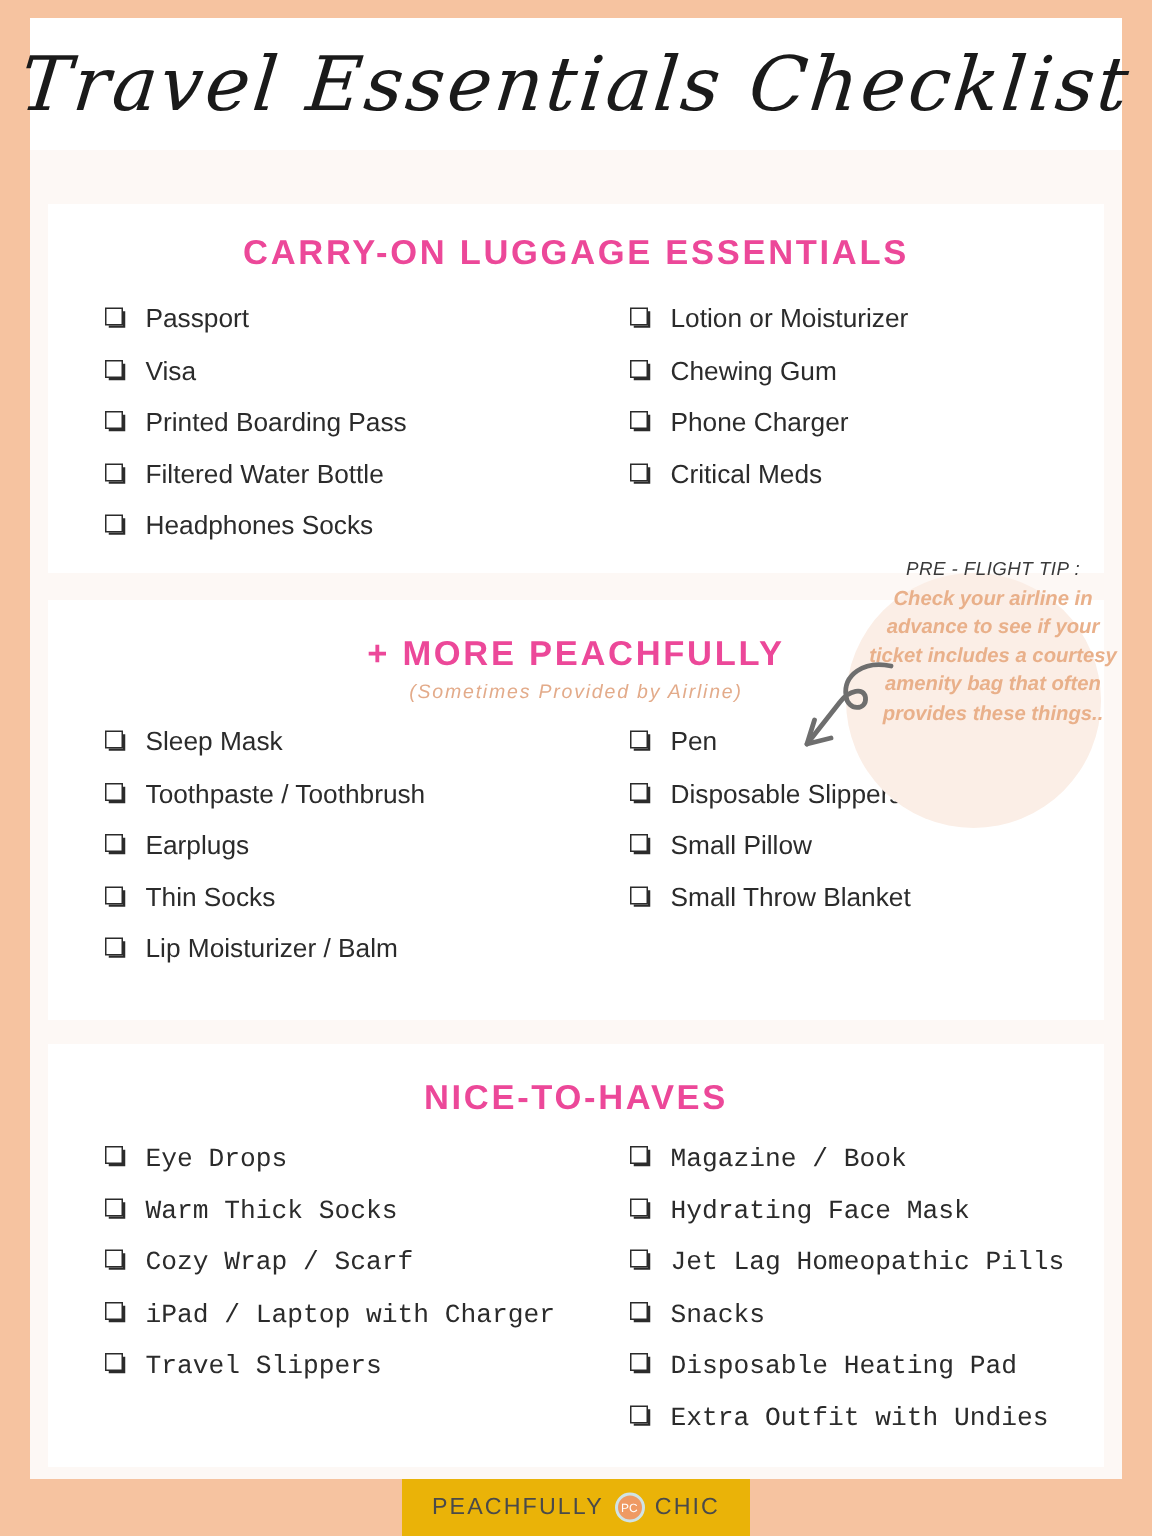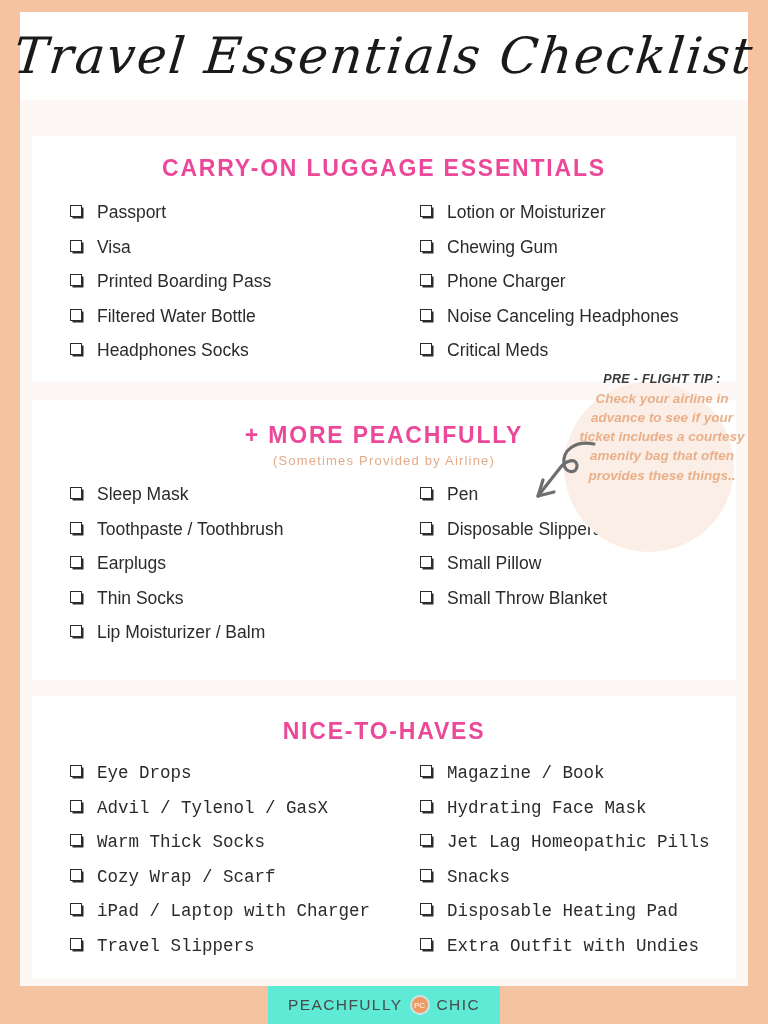--- a/index.html
+++ b/index.html
@@ -77,20 +77,21 @@
     padding-top: 19px;
   }
 
   #card-2 .section-head { padding-top: 22px; }
   #card-3 .section-head { padding-top: 22px; }
 
   .section-sub {
     text-align: center;
     color: #e3ab8a;
     font-size: 13px;
+    font-style: italic;
     letter-spacing: 1.2px;
     margin-top: 4px;
   }
 
   
   .cols {
     display: flex;
     padding: 0 38px;
     margin-top: 22px;
   }
@@ -141,21 +142,21 @@
     width: 170px;
     height: 170px;
     border-radius: 50%;
     background: #fbeee6;
     z-index: 4;
   }
 
   .tip-title {
     font-size: 12.5px;
     font-style: italic;
-    font-weight: bold;
+    font-weight: normal;
     color: #3a3a3a;
     letter-spacing: 0.3px;
     margin-bottom: 3px;
     text-align: center;
   }
 
   .tip-body {
     font-size: 13.5px;
     font-style: italic;
     font-weight: bold;
@@ -181,21 +182,21 @@
     height: 38px;
     background: #f6c3a0;
   }
 
   .footer-box {
     position: absolute;
     left: 268px;
     top: 986px;
     width: 232px;
     height: 38px;
-    background: #5eead4;
+    background: #eab308;
     display: flex;
     align-items: center;
     justify-content: center;
     gap: 7px;
   }
 
   .brand-word {
     font-size: 15.5px;
     color: #4a4a4a;
     letter-spacing: 1.4px;
@@ -259,24 +260,20 @@
         <div class="item">
             <span class="checkbox"></span>
             <span>Chewing Gum</span>
           </div>
         <div class="item">
             <span class="checkbox"></span>
             <span>Phone Charger</span>
           </div>
         <div class="item">
             <span class="checkbox"></span>
-            <span>Noise Canceling Headphones</span>
-          </div>
-        <div class="item">
-            <span class="checkbox"></span>
             <span>Critical Meds</span>
           </div>
       </div>
     </div>
   </div>
 
   <div class="tip-circle"></div>
   <div class="tip">
     <div class="tip-title">PRE - FLIGHT TIP :</div>
     <div class="tip-body">Check your airline in advance to see if your ticket includes a courtesy amenity bag that often provides these things..</div>
@@ -336,24 +333,20 @@
   <div class="card" id="card-3">
     <div class="section-head">NICE-TO-HAVES</div>
     <div class="cols">
       <div class="col left">
         <div class="item">
             <span class="checkbox"></span>
             <span>Eye Drops</span>
           </div>
         <div class="item">
             <span class="checkbox"></span>
-            <span>Advil / Tylenol / GasX</span>
-          </div>
-        <div class="item">
-            <span class="checkbox"></span>
             <span>Warm Thick Socks</span>
           </div>
         <div class="item">
             <span class="checkbox"></span>
             <span>Cozy Wrap / Scarf</span>
           </div>
         <div class="item">
             <span class="checkbox"></span>
             <span>iPad / Laptop with Charger</span>
           </div>

